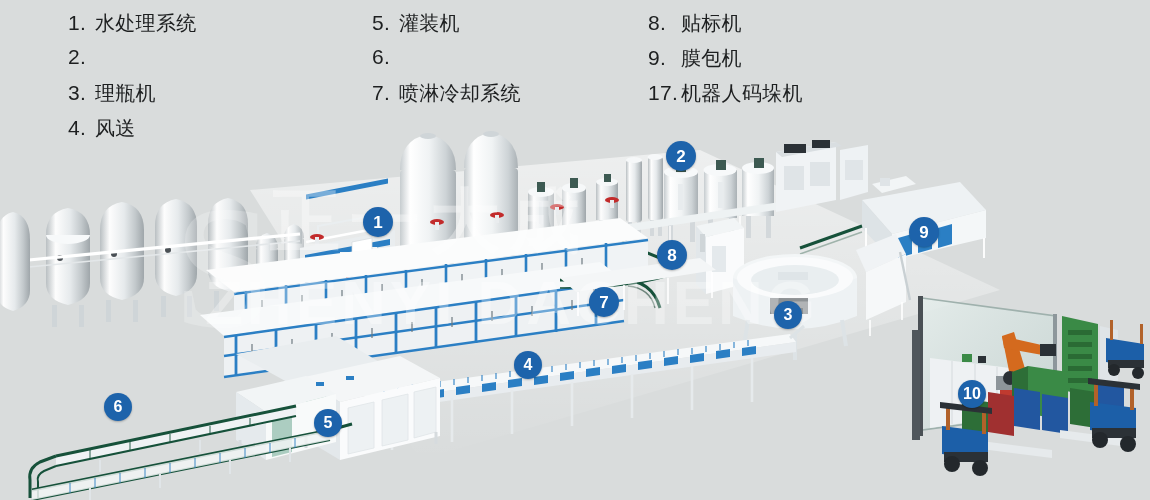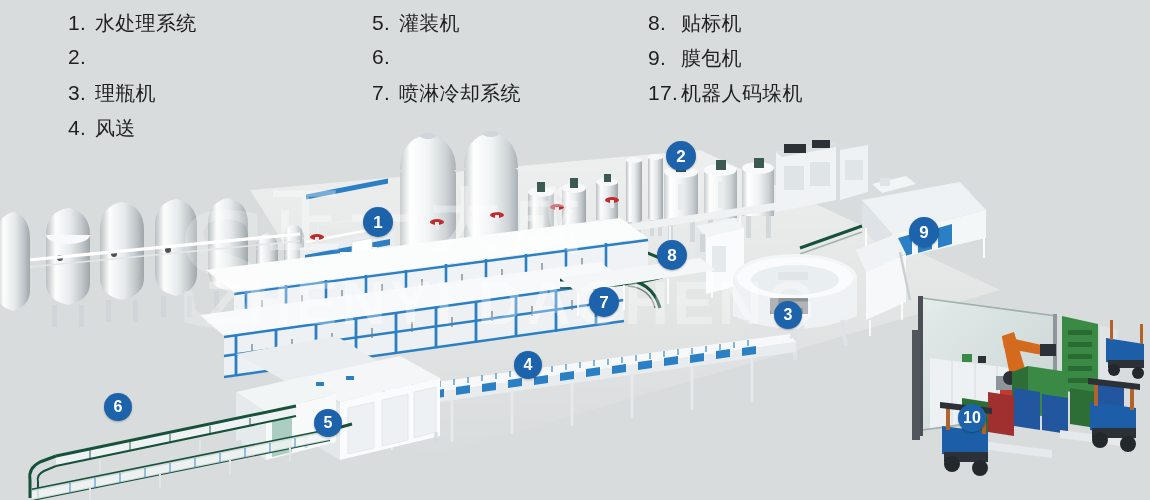--- a/index.html
+++ b/index.html
@@ -845,16 +845,16 @@
   <div id="callouts">
     <div class="badge sz-1" style="left:363px;  top:207px;">1</div>
     <div class="badge sz-1" style="left:666px;  top:141px;">2</div>
     <div class="badge sz-2" style="left:774px;  top:301px;">3</div>
     <div class="badge sz-2" style="left:514px;  top:351px;">4</div>
     <div class="badge sz-2" style="left:314px;  top:409px;">5</div>
     <div class="badge sz-2" style="left:104px;  top:393px;">6</div>
     <div class="badge sz-1" style="left:589px;  top:287px;">7</div>
     <div class="badge sz-1" style="left:657px;  top:240px;">8</div>
     <div class="badge sz-1" style="left:909px;  top:217px;">9</div>
-    <div class="badge sz-2" style="left:958px;  top:404px;">10</div>
+    <div class="badge sz-2" style="left:958px;  top:380px;">10</div>
   </div>
 
 </div>
 
 </body></html>

